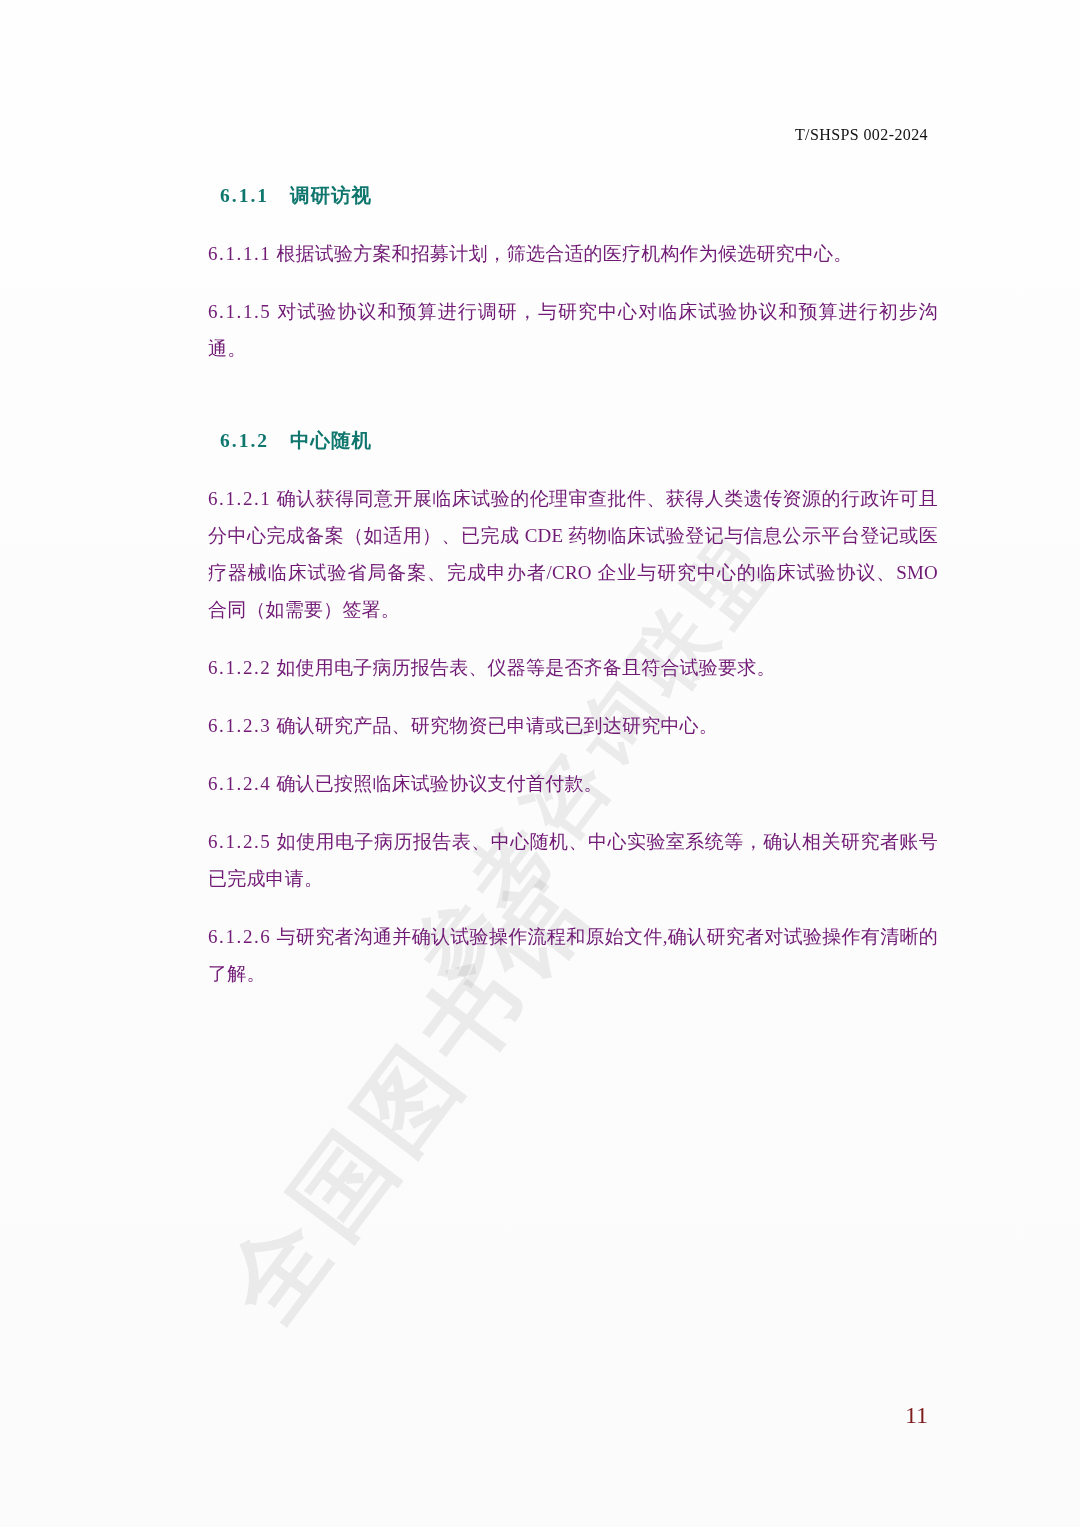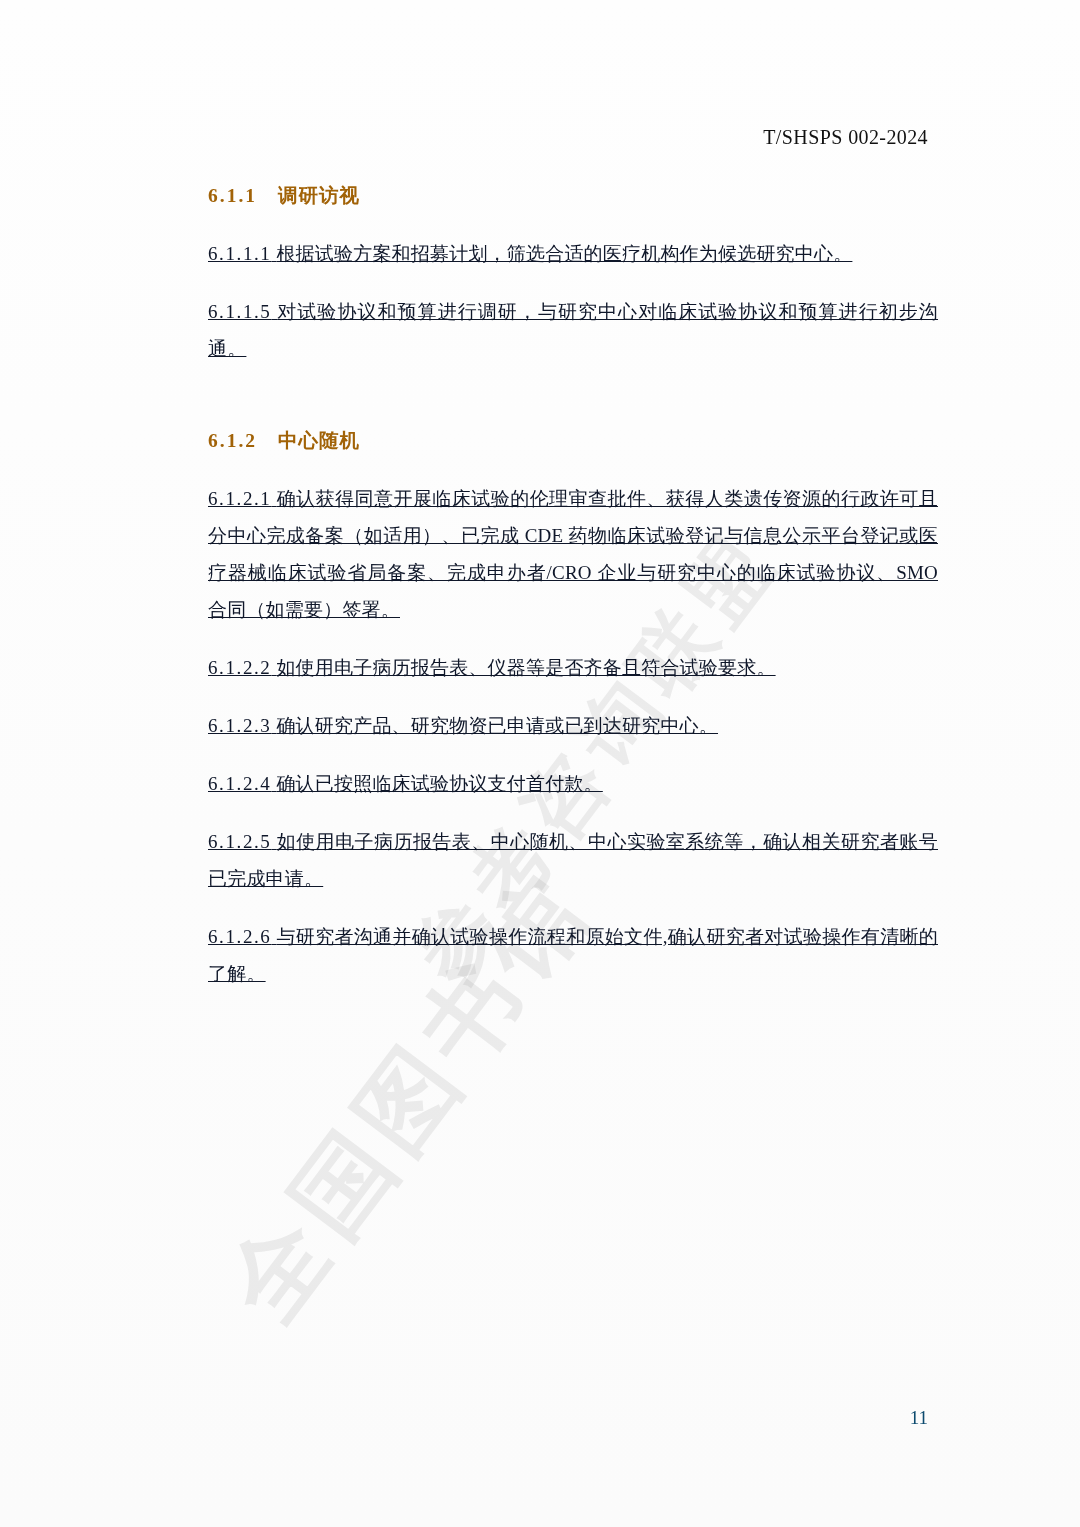--- a/index.html
+++ b/index.html
@@ -52,69 +52,68 @@
     left: 330px;
     top: 760px;
     font-size: 80px;
     transform: rotate(-53deg);
   }
 
   .header {
     position: absolute;
     top: 126px;
     right: 152px;
-    font-size: 20px;
+    font-size: 16px;
     letter-spacing: 0.4px;
     color: #111;
     font-family: "Liberation Serif", "DejaVu Serif", serif;
   }
 
   .content {
     position: absolute;
     left: 208px;
     top: 182px;
     width: 730px;
   }
 
   .h3 {
     font-size: 19.5px;
     font-weight: 700;
-    margin: 0 0 26px 0;
+    margin: 0 0 26px 12px;
     letter-spacing: 1px;
-    color: #a16207;
+    color: #0f766e;
   }
   .h3 .num {
     display: inline-block;
     min-width: 64px;
     font-weight: 700;
     letter-spacing: 2px;
   }
   .h3.spaced {
     margin-top: 60px;
   }
 
   p.para {
     font-size: 19px;
     line-height: 37px;
     margin: 0 0 21px 0;
     text-align: justify;
     letter-spacing: 0.2px;
-    color: #0f172a;
-    text-decoration: underline;
+    color: #701a75;
   }
   p.para .n {
     letter-spacing: 1.6px;
   }
 
   .pageno {
     position: absolute;
     right: 152px;
     bottom: 98px;
-    font-size: 19px;
-    color: #0c4a6e;
+    font-size: 24px;
+    color: #7f1d1d;
   }
 </style>
 </head>
 <body>
 
 <div class="page">
   <div class="paper-tint"></div>
 
   <div class="watermark">
     <span class="wm-a">全国图书馆</span>

